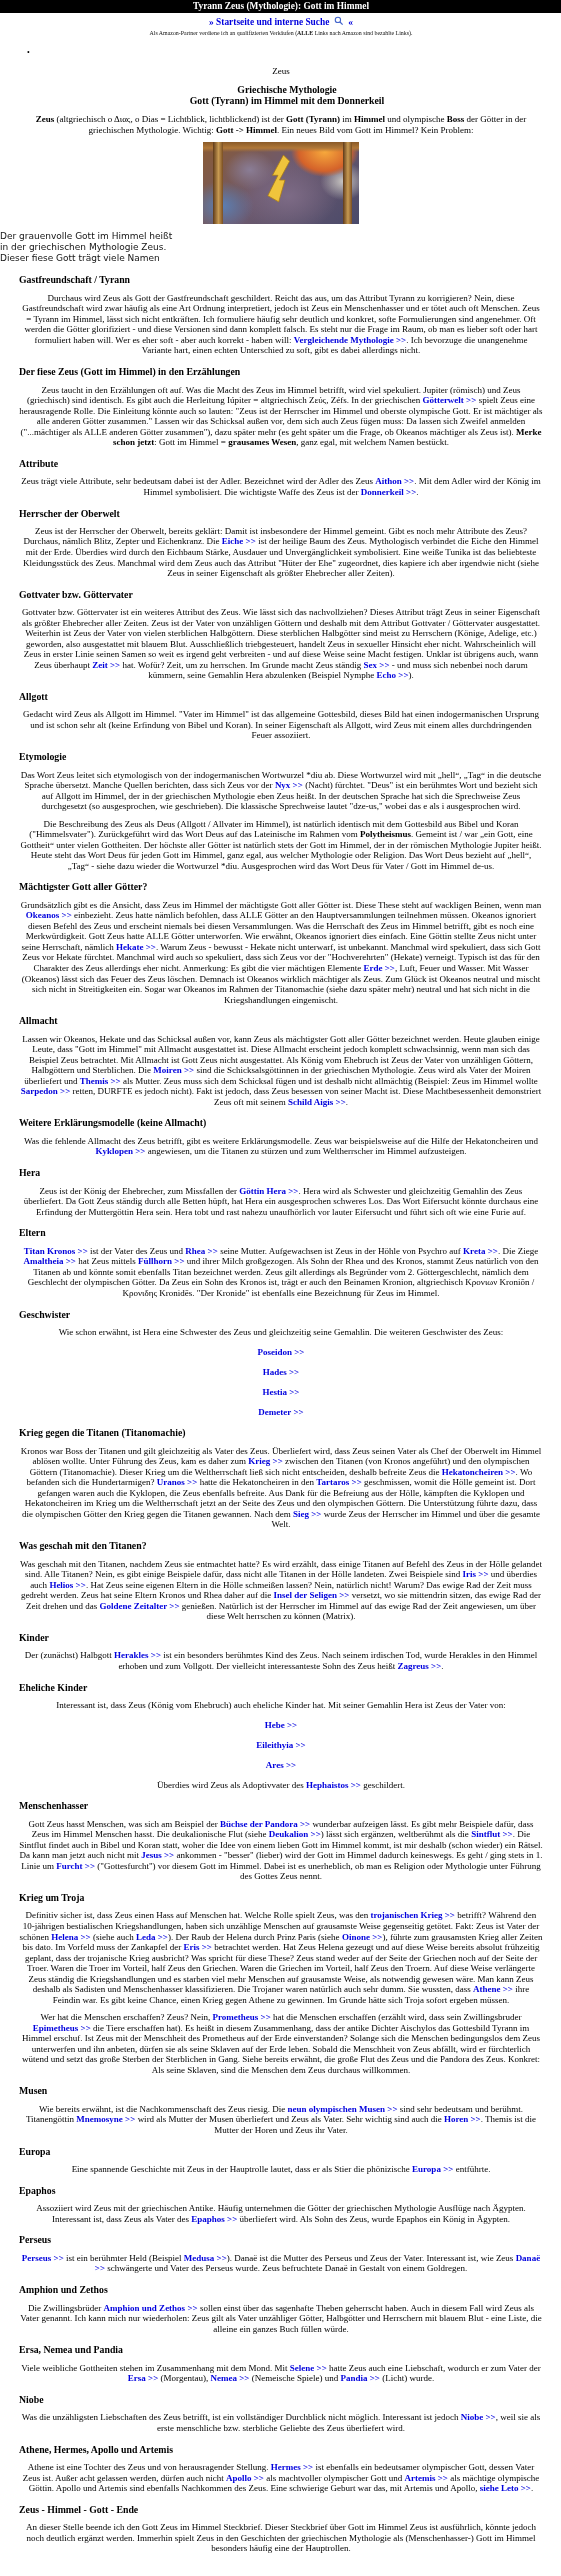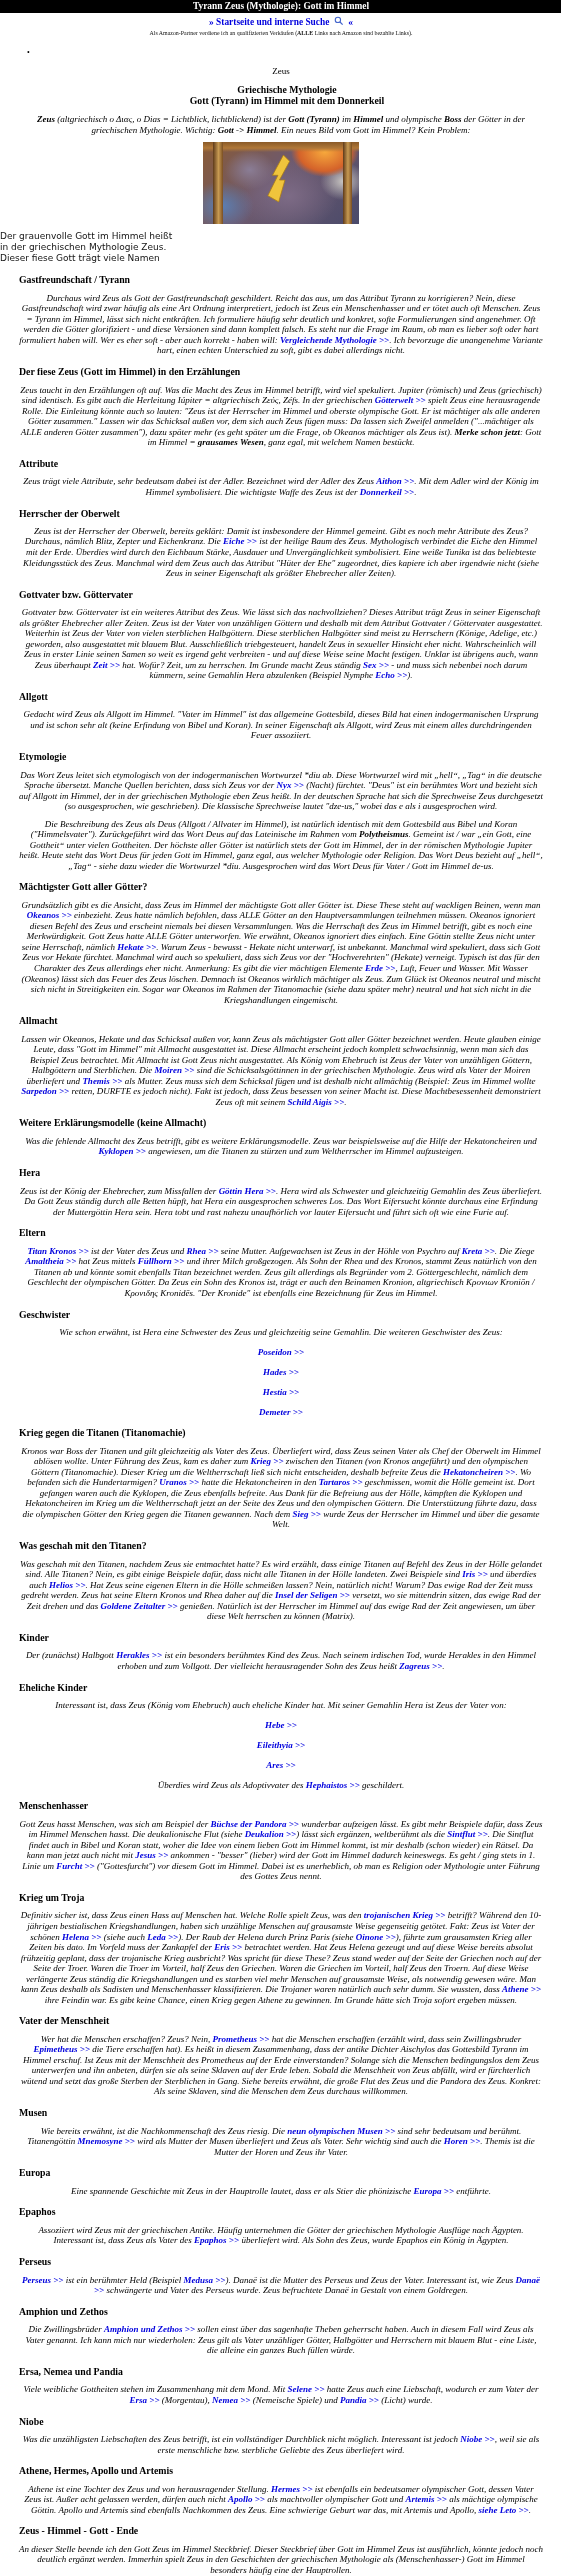--- a/index.html
+++ b/index.html
@@ -6,21 +6,21 @@
   body{width:562px;min-height:2576px;background:#fff;color:#000;
        font-family:"Liberation Serif",serif;font-size:9px;line-height:1.17;}
   .titlebar{background:#000;color:#fff;font-weight:bold;font-size:9.4px;
             text-align:center;padding:0.8px 0 1.6px;}
   .navline{text-align:center;margin-top:3.1px;font-size:9.4px;font-weight:bold;color:#0000dd;}
   .navline .mag{display:inline-block;margin:0 2.4px;vertical-align:-0.8px;}
   .disclaimer{text-align:center;font-size:5.9px;margin-top:1.6px;color:#111;}
   .top-bullet{margin:11px 0 0 27px;font-size:7.9px;}
   .kicker{text-align:center;margin-top:8.6px;}
   .main-h{text-align:center;font-weight:bold;font-size:9.8px;line-height:1.2;margin-top:7px;padding-left:12px;}
-  .para{text-align:center;margin:7px 19px;font-style:italic;}
+  .para{text-align:center;margin:7px 19px;}
   .lnk{color:#0000dd;font-weight:bold;cursor:pointer;}
   .bld{font-weight:bold;}
   .sec-h{text-align:left;font-weight:bold;font-size:9.8px;margin:10.2px 19px 7px;}
   .linkline{text-align:center;margin:9.4px 19px;}
   
   .hero{position:relative;width:156px;height:82px;margin:5.5px auto 0;overflow:hidden;}
   .hero .bg{position:absolute;left:0;top:0;right:0;bottom:0;
     background:
       radial-gradient(47px 35px at 78% 12%, #f7a93c, #d4622a 55%, rgba(0,0,0,0) 72%),
       radial-gradient(33px 27px at 90% 48%, #c9c6c2, rgba(0,0,0,0) 70%),
@@ -111,32 +111,31 @@
     <p class="para"><span>Wie schon erwähnt, ist Hera eine Schwester des Zeus und gleichzeitig seine Gemahlin. Die weiteren Geschwister des Zeus:</span></p>
     <p class="para linkline"><span class="lnk">Poseidon &gt;&gt;</span></p>
     <p class="para linkline"><span class="lnk">Hades &gt;&gt;</span></p>
     <p class="para linkline"><span class="lnk">Hestia &gt;&gt;</span></p>
     <p class="para linkline"><span class="lnk">Demeter &gt;&gt;</span></p>
     <div class="sec-h">Krieg gegen die Titanen (Titanomachie)</div>
     <p class="para"><span>Kronos war Boss der Titanen und gilt gleichzeitig als Vater des Zeus. Überliefert wird, dass Zeus seinen Vater als Chef der Oberwelt im Himmel ablösen wollte. Unter Führung des Zeus, kam es daher zum </span><span class="lnk">Krieg &gt;&gt;</span><span> zwischen den Titanen (von Kronos angeführt) und den olympischen Göttern (Titanomachie). Dieser Krieg um die Weltherrschaft ließ sich nicht entscheiden, deshalb befreite Zeus die </span><span class="lnk">Hekatoncheiren &gt;&gt;</span><span>. Wo befanden sich die Hundertarmigen? </span><span class="lnk">Uranos &gt;&gt;</span><span> hatte die Hekatoncheiren in den </span><span class="lnk">Tartaros &gt;&gt;</span><span> geschmissen, womit die Hölle gemeint ist. Dort gefangen waren auch die Kyklopen, die Zeus ebenfalls befreite. Aus Dank für die Befreiung aus der Hölle, kämpften die Kyklopen und Hekatoncheiren im Krieg um die Weltherrschaft jetzt an der Seite des Zeus und den olympischen Göttern. Die Unterstützung führte dazu, dass die olympischen Götter den Krieg gegen die Titanen gewannen. Nach dem </span><span class="lnk">Sieg &gt;&gt;</span><span> wurde Zeus der Herrscher im Himmel und über die gesamte Welt.</span></p>
     <div class="sec-h">Was geschah mit den Titanen?</div>
     <p class="para"><span>Was geschah mit den Titanen, nachdem Zeus sie entmachtet hatte? Es wird erzählt, dass einige Titanen auf Befehl des Zeus in der Hölle gelandet sind. Alle Titanen? Nein, es gibt einige Beispiele dafür, dass nicht alle Titanen in der Hölle landeten. Zwei Beispiele sind </span><span class="lnk">Iris &gt;&gt;</span><span> und überdies auch </span><span class="lnk">Helios &gt;&gt;</span><span>. Hat Zeus seine eigenen Eltern in die Hölle schmeißen lassen? Nein, natürlich nicht! Warum? Das ewige Rad der Zeit muss gedreht werden. Zeus hat seine Eltern Kronos und Rhea daher auf die </span><span class="lnk">Insel der Seligen &gt;&gt;</span><span> versetzt, wo sie mittendrin sitzen, das ewige Rad der Zeit drehen und das </span><span class="lnk">Goldene Zeitalter &gt;&gt;</span><span> genießen. Natürlich ist der Herrscher im Himmel auf das ewige Rad der Zeit angewiesen, um über diese Welt herrschen zu können (Matrix).</span></p>
     <div class="sec-h">Kinder</div>
-    <p class="para"><span>Der (zunächst) Halbgott </span><span class="lnk">Herakles &gt;&gt;</span><span> ist ein besonders berühmtes Kind des Zeus. Nach seinem irdischen Tod, wurde Herakles in den Himmel erhoben und zum Vollgott. Der vielleicht herausragender Sohn des Zeus heißt </span><span class="lnk">Zagreus &gt;&gt;</span><span>.</span></p>
+    <p class="para"><span>Der (zunächst) Halbgott </span><span class="lnk">Herakles &gt;&gt;</span><span> ist ein besonders berühmtes Kind des Zeus. Nach seinem irdischen Tod, wurde Herakles in den Himmel erhoben und zum Vollgott. Der vielleicht interessanteste Sohn des Zeus heißt </span><span class="lnk">Zagreus &gt;&gt;</span><span>.</span></p>
     <div class="sec-h">Eheliche Kinder</div>
     <p class="para"><span>Interessant ist, dass Zeus (König vom Ehebruch) auch eheliche Kinder hat. Mit seiner Gemahlin Hera ist Zeus der Vater von:</span></p>
     <p class="para linkline"><span class="lnk">Hebe &gt;&gt;</span></p>
     <p class="para linkline"><span class="lnk">Eileithyia &gt;&gt;</span></p>
     <p class="para linkline"><span class="lnk">Ares &gt;&gt;</span></p>
     <p class="para"><span>Überdies wird Zeus als Adoptivvater des </span><span class="lnk">Hephaistos &gt;&gt;</span><span> geschildert.</span></p>
     <div class="sec-h">Menschenhasser</div>
     <p class="para"><span>Gott Zeus hasst Menschen, was sich am Beispiel der </span><span class="lnk">Büchse der Pandora &gt;&gt;</span><span> wunderbar aufzeigen lässt. Es gibt mehr Beispiele dafür, dass Zeus im Himmel Menschen hasst. Die deukalionische Flut (siehe </span><span class="lnk">Deukalion &gt;&gt;</span><span>) lässt sich ergänzen, weltberühmt als die </span><span class="lnk">Sintflut &gt;&gt;</span><span>. Die Sintflut findet auch in Bibel und Koran statt, woher die Idee von einem lieben Gott im Himmel kommt, ist mir deshalb (schon wieder) ein Rätsel. Da kann man jetzt auch nicht mit </span><span class="lnk">Jesus &gt;&gt;</span><span> ankommen - "besser" (lieber) wird der Gott im Himmel dadurch keineswegs. Es geht / ging stets in 1. Linie um </span><span class="lnk">Furcht &gt;&gt;</span><span> ("Gottesfurcht") vor diesem Gott im Himmel. Dabei ist es unerheblich, ob man es Religion oder Mythologie unter Führung des Gottes Zeus nennt.</span></p>
     <div class="sec-h">Krieg um Troja</div>
     <p class="para"><span>Definitiv sicher ist, dass Zeus einen Hass auf Menschen hat. Welche Rolle spielt Zeus, was den </span><span class="lnk">trojanischen Krieg &gt;&gt;</span><span> betrifft? Während den 10-jährigen bestialischen Kriegshandlungen, haben sich unzählige Menschen auf grausamste Weise gegenseitig getötet. Fakt: Zeus ist Vater der schönen </span><span class="lnk">Helena &gt;&gt;</span><span> (siehe auch </span><span class="lnk">Leda &gt;&gt;</span><span>). Der Raub der Helena durch Prinz Paris (siehe </span><span class="lnk">Oinone &gt;&gt;</span><span>), führte zum grausamsten Krieg aller Zeiten bis dato. Im Vorfeld muss der Zankapfel der </span><span class="lnk">Eris &gt;&gt;</span><span> betrachtet werden. Hat Zeus Helena gezeugt und auf diese Weise bereits absolut frühzeitig geplant, dass der trojanische Krieg ausbricht? Was spricht für diese These? Zeus stand weder auf der Seite der Griechen noch auf der Seite der Troer. Waren die Troer im Vorteil, half Zeus den Griechen. Waren die Griechen im Vorteil, half Zeus den Troern. Auf diese Weise verlängerte Zeus ständig die Kriegshandlungen und es starben viel mehr Menschen auf grausamste Weise, als notwendig gewesen wäre. Man kann Zeus deshalb als Sadisten und Menschenhasser klassifizieren. Die Trojaner waren natürlich auch sehr dumm. Sie wussten, dass </span><span class="lnk">Athene &gt;&gt;</span><span> ihre Feindin war. Es gibt keine Chance, einen Krieg gegen Athene zu gewinnen. Im Grunde hätte sich Troja sofort ergeben müssen.</span></p>
-    <div class="sec-h">Vater der Menschheit</div>
     <p class="para"><span>Wer hat die Menschen erschaffen? Zeus? Nein, </span><span class="lnk">Prometheus &gt;&gt;</span><span> hat die Menschen erschaffen (erzählt wird, dass sein Zwillingsbruder </span><span class="lnk">Epimetheus &gt;&gt;</span><span> die Tiere erschaffen hat). Es heißt in diesem Zusammenhang, dass der antike Dichter Aischylos das Gottesbild Tyrann im Himmel erschuf. Ist Zeus mit der Menschheit des Prometheus auf der Erde einverstanden? Solange sich die Menschen bedingungslos dem Zeus unterwerfen und ihn anbeten, dürfen sie als seine Sklaven auf der Erde leben. Sobald die Menschheit von Zeus abfällt, wird er fürchterlich wütend und setzt das große Sterben der Sterblichen in Gang. Siehe bereits erwähnt, die große Flut des Zeus und die Pandora des Zeus. Konkret: Als seine Sklaven, sind die Menschen dem Zeus durchaus willkommen.</span></p>
     <div class="sec-h">Musen</div>
     <p class="para"><span>Wie bereits erwähnt, ist die Nachkommenschaft des Zeus riesig. Die </span><span class="lnk">neun olympischen Musen &gt;&gt;</span><span> sind sehr bedeutsam und berühmt. Titanengöttin </span><span class="lnk">Mnemosyne &gt;&gt;</span><span> wird als Mutter der Musen überliefert und Zeus als Vater. Sehr wichtig sind auch die </span><span class="lnk">Horen &gt;&gt;</span><span>. Themis ist die Mutter der Horen und Zeus ihr Vater.</span></p>
     <div class="sec-h">Europa</div>
     <p class="para"><span>Eine spannende Geschichte mit Zeus in der Hauptrolle lautet, dass er als Stier die phönizische </span><span class="lnk">Europa &gt;&gt;</span><span> entführte.</span></p>
     <div class="sec-h">Epaphos</div>
     <p class="para"><span>Assoziiert wird Zeus mit der griechischen Antike. Häufig unternehmen die Götter der griechischen Mythologie Ausflüge nach Ägypten. Interessant ist, dass Zeus als Vater des </span><span class="lnk">Epaphos &gt;&gt;</span><span> überliefert wird. Als Sohn des Zeus, wurde Epaphos ein König in Ägypten.</span></p>
     <div class="sec-h">Perseus</div>
     <p class="para"><span class="lnk">Perseus &gt;&gt;</span><span> ist ein berühmter Held (Beispiel </span><span class="lnk">Medusa &gt;&gt;</span><span>). Danaë ist die Mutter des Perseus und Zeus der Vater. Interessant ist, wie Zeus </span><span class="lnk">Danaë &gt;&gt;</span><span> schwängerte und Vater des Perseus wurde. Zeus befruchtete Danaë in Gestalt von einem Goldregen.</span></p>
     <div class="sec-h">Amphion und Zethos</div>

